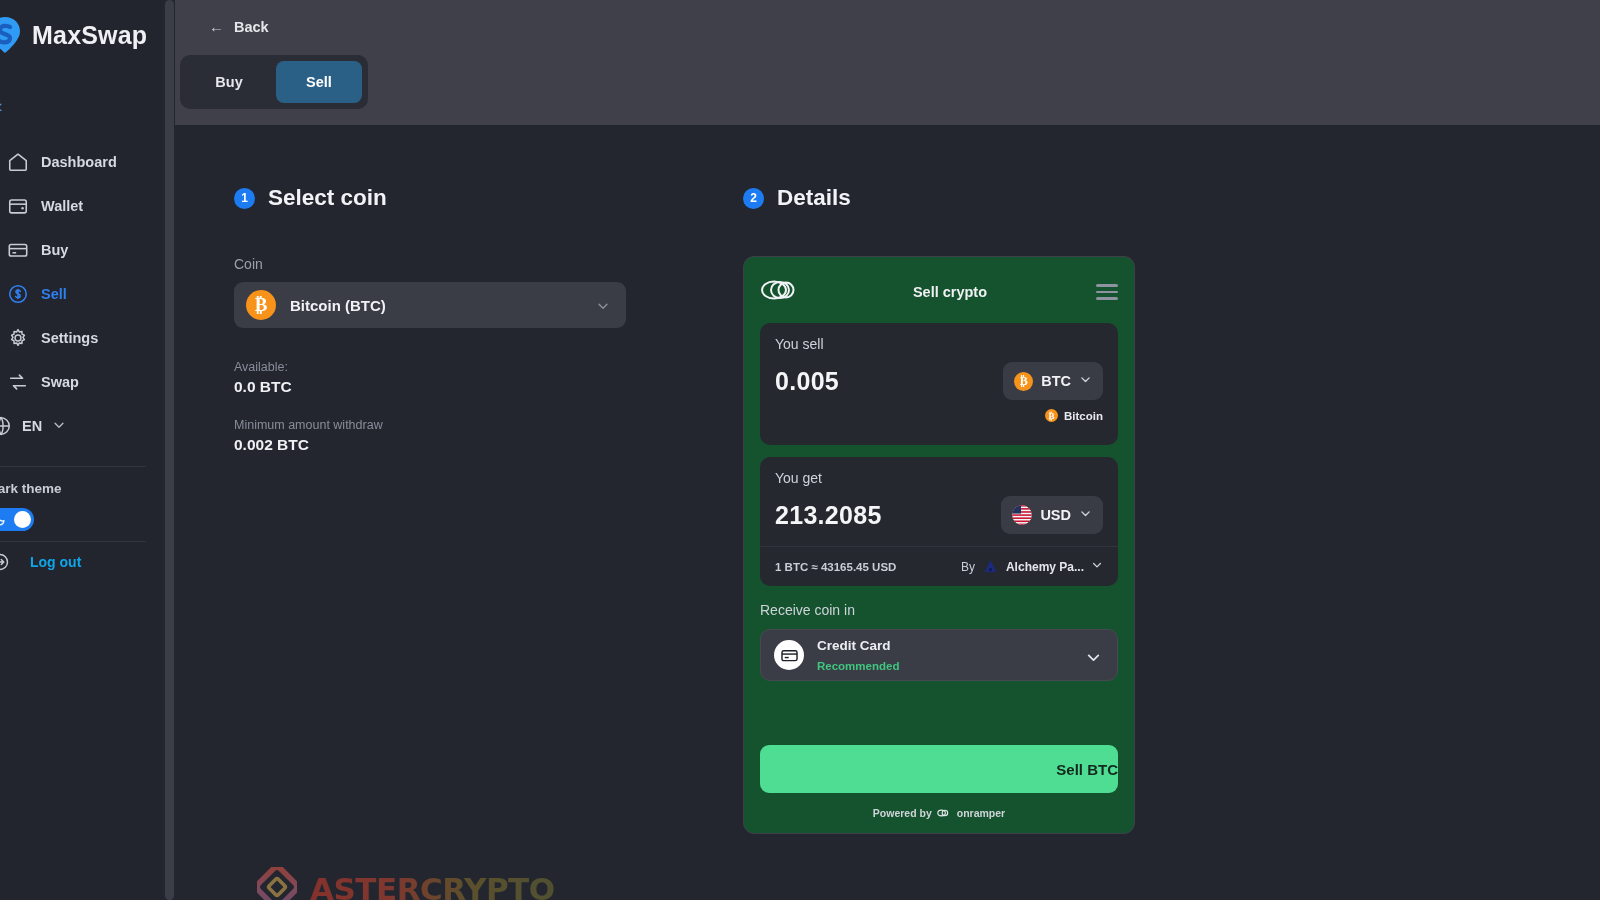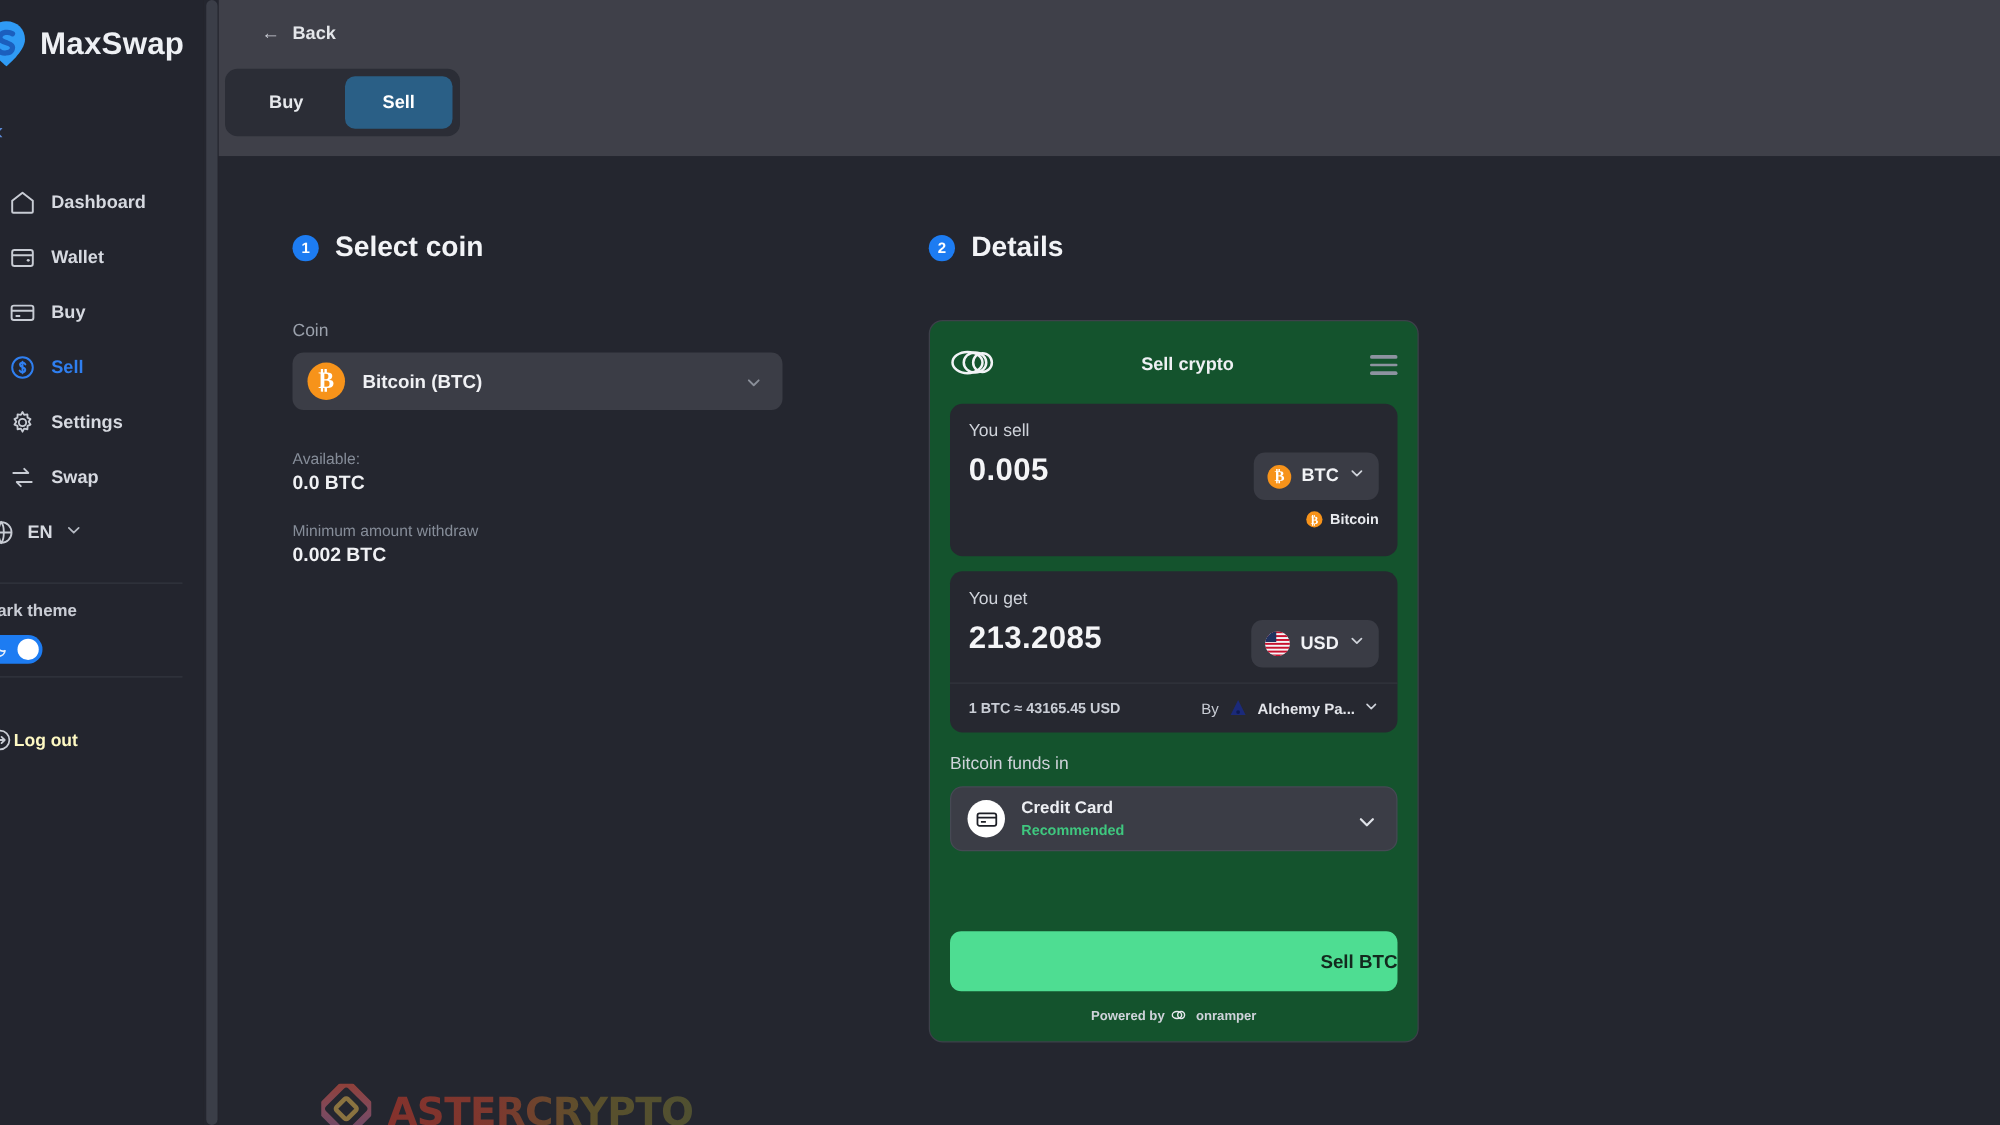--- a/index.html
+++ b/index.html
@@ -60,23 +60,23 @@
     position: relative; width: 46px; height: 23px;
     border-radius: 12px; background: #1d7cf2; margin-left: -12px;
     cursor: pointer;
   }
   .switch .knob {
     position: absolute; right: 3px; top: 3px;
     width: 17px; height: 17px; border-radius: 50%; background: #fff;
   }
   .switch .moon { position: absolute; left: 5px; top: 4px; width: 14px; height: 14px; }
   .logout {
-    display: flex; align-items: center; gap: 1px;
-    color: #fef9c3; font-size: 14px; font-weight: 600;
-    margin-top: 40px; cursor: pointer;
+    display: flex; align-items: center; gap: 20px;
+    color: #0ea5e9; font-size: 14px; font-weight: 600;
+    margin-top: 10px; cursor: pointer;
   }
   .logout .ico { width: 20px; height: 20px; flex: 0 0 20px; margin-left: -10px; }
 
   .rail {
     position: absolute; left: 163px; top: 0; width: 12px; height: 900px;
     background: #24262f;
   }
   .rail-thumb {
     position: absolute; left: 2px; top: 0; width: 9px; height: 900px;
     background: #3b3e48; border-radius: 5px;
@@ -166,21 +166,21 @@
   .w-title { color: #eef0f3; font-size: 14.5px; font-weight: 700; }
   .burger { width: 22px; display: flex; flex-direction: column; gap: 4px; cursor: pointer; }
   .burger i { display: block; height: 2.5px; background: #8d93a0; border-radius: 2px; }
 
   .amount-box {
     background: #262830; border-radius: 10px;
     padding: 13px 15px 10px 15px;
   }
   .amount-box.first { min-height: 122px; }
   .amount-label { color: #cfd3da; font-size: 14px; margin-bottom: 10px; }
-  .amount-row { display: flex; justify-content: space-between; }
+  .amount-row { display: flex; align-items: center; justify-content: space-between; }
   .amount-value { color: #f4f5f7; font-size: 25px; font-weight: 700; letter-spacing: .3px; }
   .cur-pill {
     display: flex; align-items: center; gap: 8px;
     background: #3a3c45; border-radius: 9px;
     height: 38px; padding: 0 11px; cursor: pointer;
   }
   .cur-pill .label { color: #f1f2f5; font-size: 14.5px; font-weight: 700; }
   .pill-coin {
     width: 19px; height: 19px; border-radius: 50%; background: #f7931a;
     color: #fff; font-size: 12px; font-weight: 700;
@@ -533,21 +533,21 @@
               <span>
                 <svg viewBox="0 0 16 16" width="12" height="12" fill="none" stroke="#cfd3da" stroke-width="1.7" stroke-linecap="round" stroke-linejoin="round">
                   <path d="M3.5 6 L8 10.5 L12.5 6"></path>
                 </svg>
               </span>
             </span>
           </div>
         </div>
 
         
-        <div class="receive-label">Bitcoin funds in</div>
+        <div class="receive-label">Receive coin in</div>
 
         <div class="method">
           <span class="method-ico">
             <svg viewBox="0 0 24 24" width="19" height="19" fill="none" stroke="#1d1f26" stroke-width="1.8" stroke-linejoin="round">
               <rect x="2.5" y="6" width="19" height="12.5" rx="2.2"></rect>
               <path d="M2.5 10.2 H21.5"></path>
                 <path d="M6 14.6 H11"></path>
             </svg>
           </span>
           <span>

